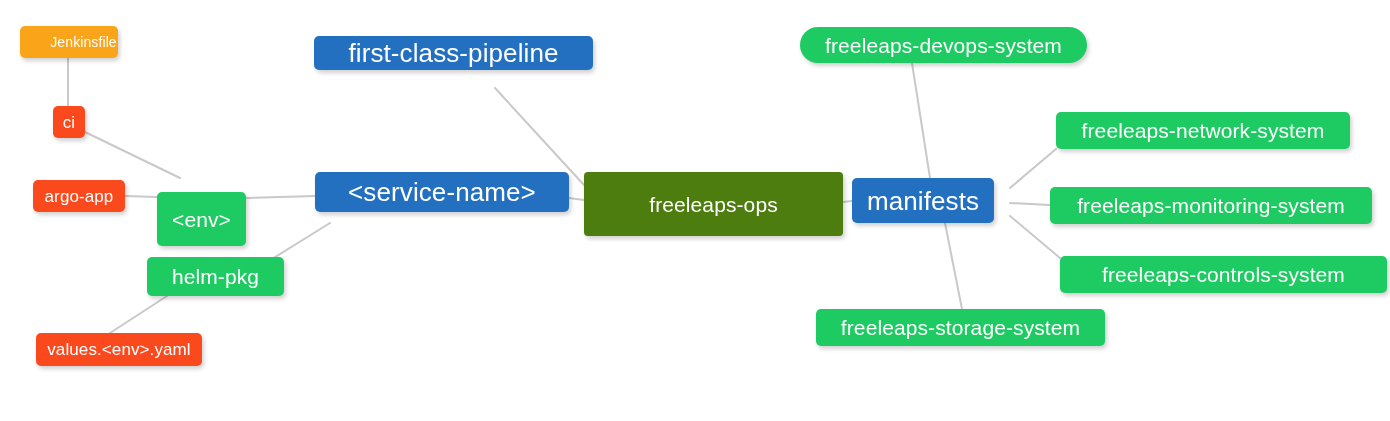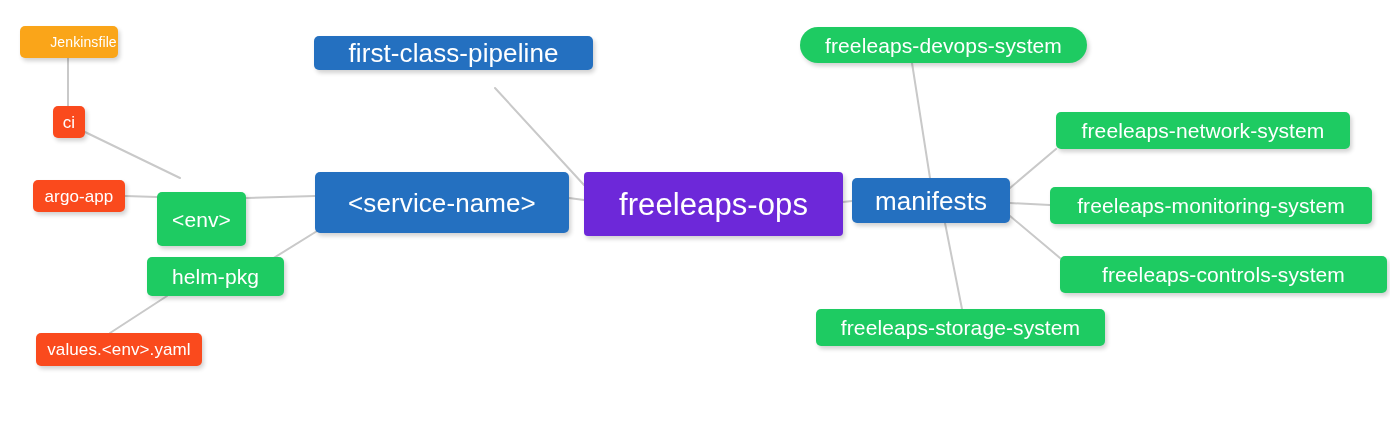--- a/index.html
+++ b/index.html
@@ -33,22 +33,22 @@
     justify-content: center;
     border-radius: 5px;
     color: #ffffff;
     white-space: nowrap;
     line-height: 1;
     box-shadow: 2px 3px 4px rgba(0,0,0,0.18);
     letter-spacing: 0.1px;
     z-index: 2;
   }
   .node-root {
-    background: #6d28d9;
-    font-size: 31px;
+    background: #4d7c0f;
+    font-size: 21px;
     border-radius: 4px;
   }
   .node-blue {
     background: #2470c0;
   }
   .node-green {
     background: #1ecb62;
   }
   .node-orange {
     background: #faa519;
@@ -86,22 +86,22 @@
       <line x1="167" y1="296" x2="110" y2="333" stroke="#c9c9c9" stroke-width="2" stroke-linecap="round"></line>
       <line x1="930" y1="178" x2="912" y2="63" stroke="#c9c9c9" stroke-width="2" stroke-linecap="round"></line>
       <line x1="1010" y1="188" x2="1056" y2="149" stroke="#c9c9c9" stroke-width="2" stroke-linecap="round"></line>
       <line x1="1010" y1="203" x2="1050" y2="205" stroke="#c9c9c9" stroke-width="2" stroke-linecap="round"></line>
       <line x1="1010" y1="216" x2="1060" y2="258" stroke="#c9c9c9" stroke-width="2" stroke-linecap="round"></line>
       <line x1="945" y1="223" x2="962" y2="309" stroke="#c9c9c9" stroke-width="2" stroke-linecap="round"></line>
     </svg>
   <div id="node-layer">
       <div class="node node-root node-root" style="left: 584px; top: 172px; width: 259px; height: 64px;">freeleaps-ops</div>
       <div class="node node-blue node-l1" style="left: 314px; top: 36px; width: 279px; height: 34px;">first-class-pipeline</div>
-      <div class="node node-blue node-l1" style="left: 315px; top: 172px; width: 254px; height: 61px;">&lt;service-name&gt;</div>
-      <div class="node node-blue node-l1" style="left: 852px; top: 178px; width: 158px; height: 45px;">manifests</div>
+      <div class="node node-blue node-l1" style="left: 315px; top: 172px; width: 254px; height: 40px;">&lt;service-name&gt;</div>
+      <div class="node node-blue node-l1" style="left: 852px; top: 178px; width: 142px; height: 45px;">manifests</div>
       <div class="node node-green node-l2" style="left: 157px; top: 192px; width: 89px; height: 54px;">&lt;env&gt;</div>
       <div class="node node-green node-l2" style="left: 147px; top: 257px; width: 137px; height: 39px;">helm-pkg</div>
       <div class="node node-red node-l3" style="left: 53px; top: 106px; width: 32px; height: 32px;">ci</div>
       <div class="node node-red node-l3" style="left: 33px; top: 180px; width: 92px; height: 32px;">argo-app</div>
       <div class="node node-orange node-l4" style="left: 20px; top: 26px; width: 98px; height: 32px;">Jenkinsfile</div>
       <div class="node node-red node-l3" style="left: 10px; top: 333px; width: 166px; height: 33px; margin-left: 26px;">values.&lt;env&gt;.yaml</div>
       <div class="node node-green node-l2" style="left: 800px; top: 27px; width: 287px; height: 36px; border-radius: 18px;">freeleaps-devops-system</div>
       <div class="node node-green node-l2" style="left: 1056px; top: 112px; width: 294px; height: 37px;">freeleaps-network-system</div>
       <div class="node node-green node-l2" style="left: 1050px; top: 187px; width: 322px; height: 37px;">freeleaps-monitoring-system</div>
       <div class="node node-green node-l2" style="left: 1060px; top: 256px; width: 327px; height: 37px;">freeleaps-controls-system</div>

